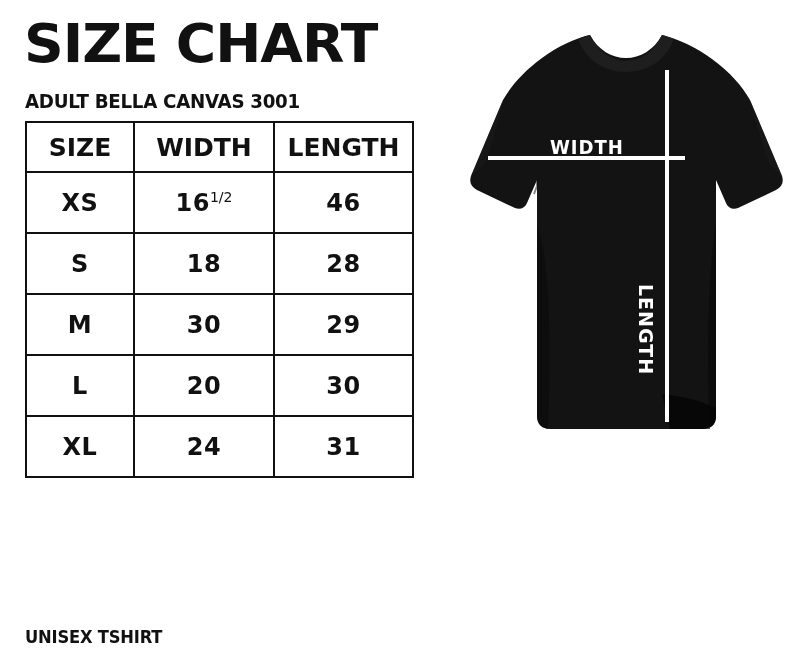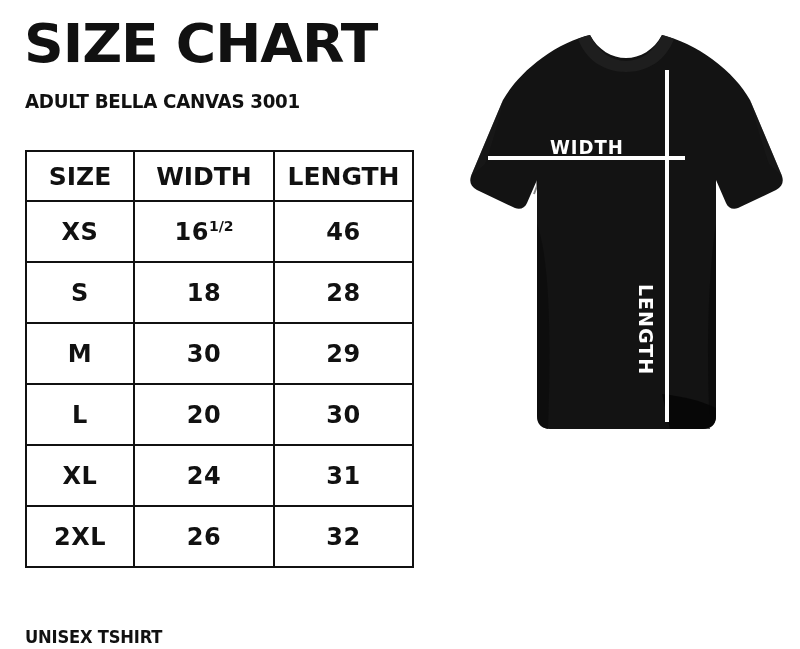--- a/index.html
+++ b/index.html
@@ -66,21 +66,20 @@
   }
 
   
   .size-table {
     position: absolute;
     left: 25px;
     top: 110px;
     width: 375px;
     border-collapse: collapse;
     table-layout: fixed;
-    margin-top: 29px;
   }
   .size-table th,
   .size-table td {
     border: 2px solid #111111;
     text-align: center;
     font-family: "DejaVu Sans", sans-serif;
     font-weight: 700;
     color: #111111;
   }
   .size-table th {
@@ -93,21 +92,21 @@
     font-size: 24px;
     letter-spacing: 0.5px;
   }
   .col-size { width: 104px; }
   .col-width { width: 136px; }
   .col-length { width: 135px; }
 
   .frac {
     font-size: 14px;
     vertical-align: super;
-    font-weight: 700;
+    font-weight: 400;
     letter-spacing: 0;
   }
 
   
   .shirt-panel {
     position: absolute;
     left: 430px;
     top: 0;
     width: 370px;
     height: 649px;
@@ -186,25 +185,20 @@
       </tr>
       <tr>
         <td>L</td>
         <td><span>20</span><span class="frac"></span></td>
         <td>30</td>
       </tr>
       <tr>
         <td>XL</td>
         <td><span>24</span><span class="frac"></span></td>
         <td>31</td>
-      </tr>
-      <tr>
-        <td>2XL</td>
-        <td><span>26</span><span class="frac"></span></td>
-        <td>32</td>
       </tr>
     </tbody>
   </table>
 
   <div class="footer-note">UNISEX TSHIRT</div>
 </div>
 
 <div class="shirt-panel">
   <div class="shirt-wrap">
 

